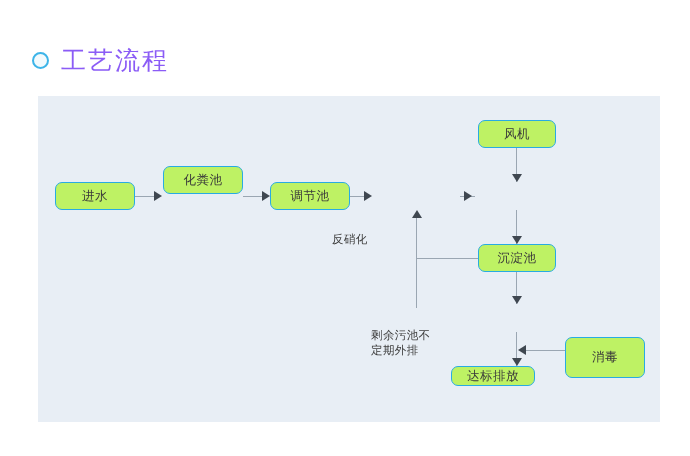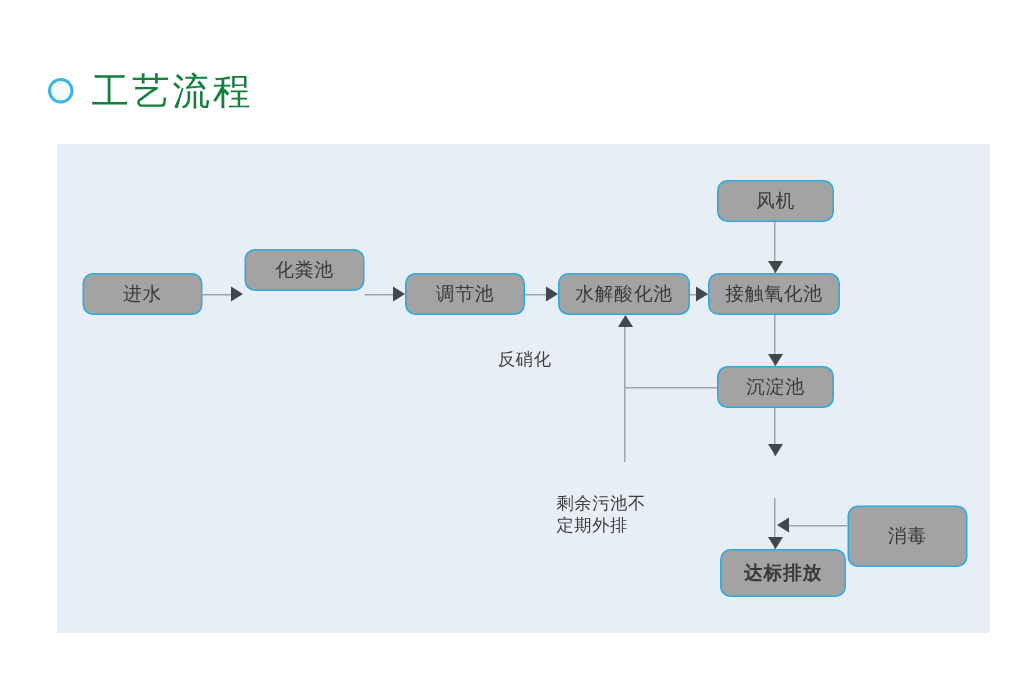--- a/index.html
+++ b/index.html
@@ -28,41 +28,41 @@
     width: 17px;
     height: 17px;
     border-radius: 50%;
     border: 2.5px solid #3DB4E8;
     box-sizing: border-box;
     background: #f2fafd;
     flex: 0 0 auto;
   }
   #title-text {
     font-size: 25px;
-    color: #15803d;
+    color: #8b5cf6;
     letter-spacing: 2px;
     line-height: 1;
     white-space: nowrap;
   }
 
   
   #flow-panel {
     position: absolute;
     left: 38px;
     top: 96px;
     width: 622px;
     height: 326px;
     background: #E8EEF5;
   }
 
   
   .node {
     position: absolute;
     box-sizing: border-box;
-    background: #a3a3a3;
+    background: #bef264;
     border: 1.6px solid #29ABE2;
     border-radius: 7px;
     color: #3a3a3a;
     font-size: 12.5px;
     display: flex;
     align-items: center;
     justify-content: center;
     white-space: nowrap;
     letter-spacing: 0.5px;
   }
@@ -123,32 +123,30 @@
 </div>
 
 <div id="flow-panel">
 
   <div class="node" style="left:17px; top:86px; width:80px; height:28px;">进水</div>
 
   <div class="node" style="left:125px; top:70px; width:80px; height:28px;">化粪池</div>
 
   <div class="node" style="left:232px; top:86px; width:80px; height:28px;">调节池</div>
 
-  <div class="node" style="left:334px; top:86px; width:88px; height:28px;">水解酸化池</div>
 
-  <div class="node" style="left:434px; top:86px; width:88px; height:28px;">接触氧化池</div>
 
   <div class="node" style="left:440px; top:24px; width:78px; height:28px;">风机</div>
 
   <div class="node" style="left:440px; top:148px; width:78px; height:28px;">沉淀池</div>
 
 
   <div class="node" style="left:527px; top:241px; width:80px; height:41px;">消毒</div>
 
-  <div class="node" style="left:442px; top:270px; width:84px; height:32px;font-weight:bold;">达标排放</div>
+  <div class="node" style="left:413px; top:270px; width:84px; height:20px;">达标排放</div>
 
   <div class="hline" style="left:97px; top:100px; width:20px;"></div>
   <div class="arrow right" style="left:116px; top:95px;"></div>
 
   <div class="hline" style="left:205px; top:100px; width:20px;"></div>
   <div class="arrow right" style="left:224px; top:95px;"></div>
 
   <div class="hline" style="left:312px; top:100px; width:15px;"></div>
   <div class="arrow right" style="left:326px; top:95px;"></div>
 

